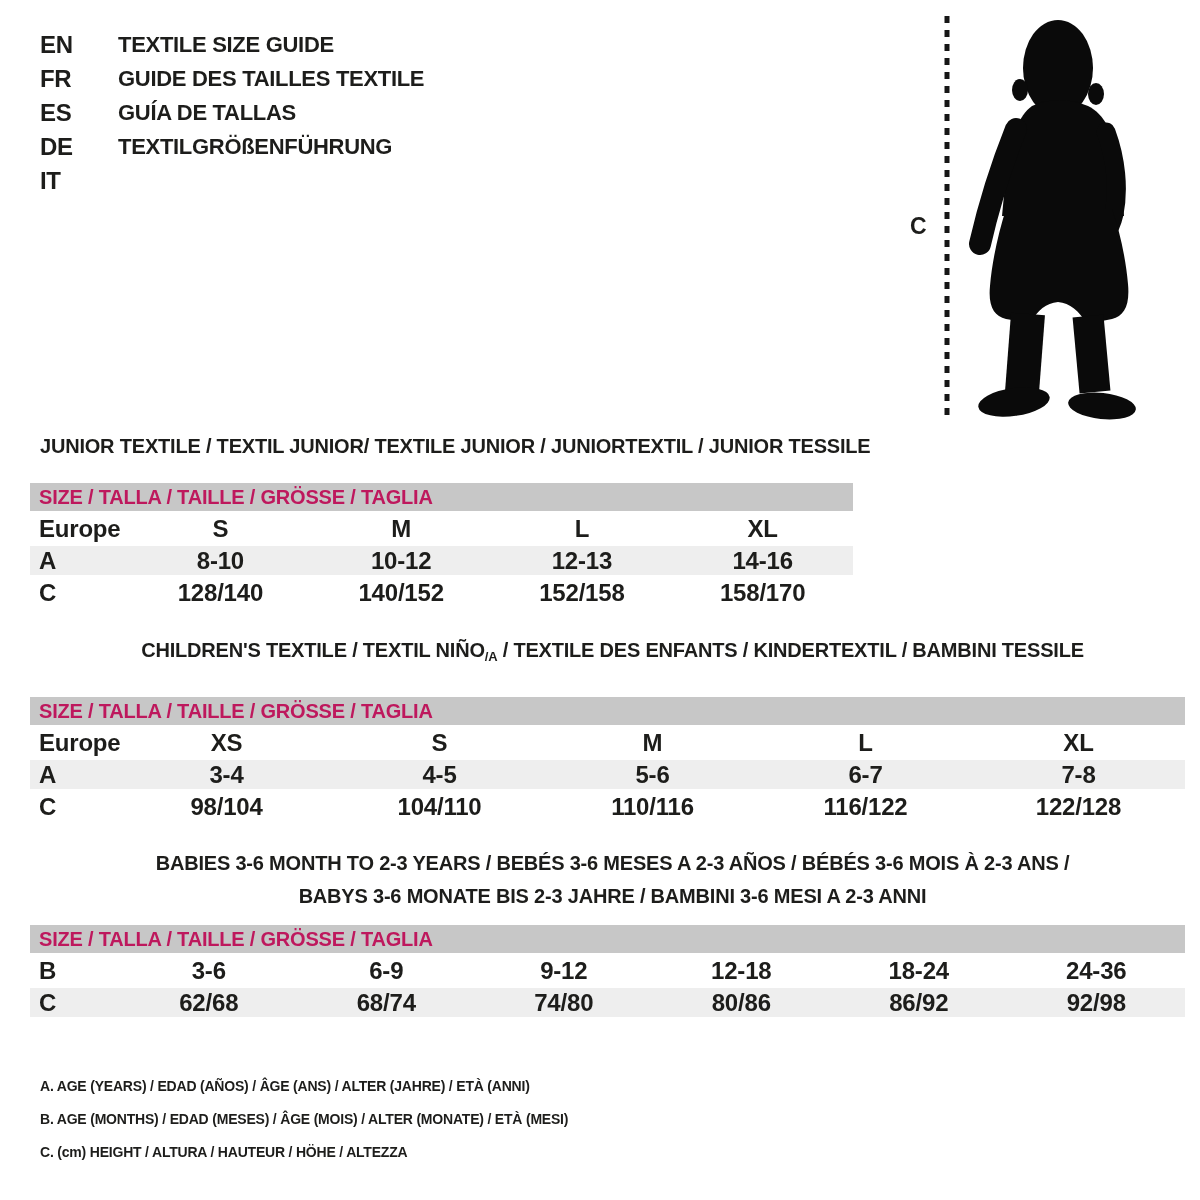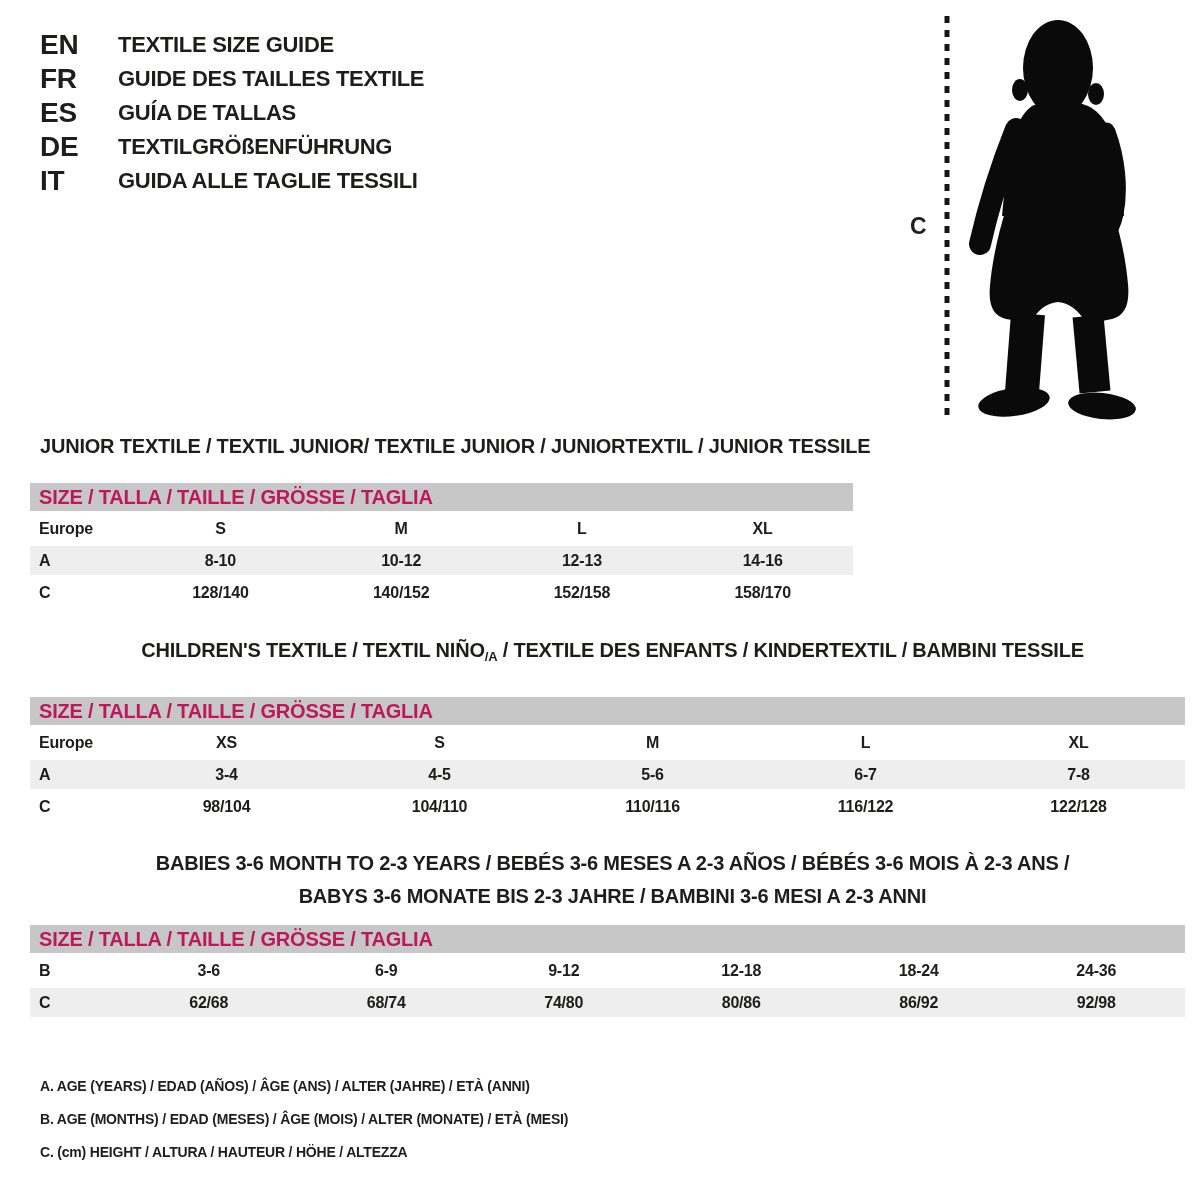--- a/index.html
+++ b/index.html
@@ -13,42 +13,42 @@
   body{font-family:"Liberation Sans","DejaVu Sans",sans-serif;color:var(--ink);}
   .canvas{
     position:relative;
     width:1200px;height:1200px;
     background:var(--paper);
     overflow:hidden;
   }
   
   .lang-block{position:absolute;left:40px;top:28px;}
   .lang-row{display:flex;height:34px;line-height:34px;}
-  .lang-code{width:78px;font-size:28px;font-weight:bold;letter-spacing:-0.3px;}
+  .lang-code{width:78px;font-size:24px;font-weight:bold;letter-spacing:-0.3px;}
   .lang-label{font-size:22px;font-weight:bold;letter-spacing:-0.3px;white-space:nowrap;}
   
   .dash-line{position:absolute;left:944px;top:16px;}
   .height-label{position:absolute;left:910px;top:213px;font-size:23px;font-weight:bold;}
   .silhouette{position:absolute;left:956px;top:14px;}
   
   .tbl-section{position:absolute;left:30px;}
   .tbl-title{font-size:20px;font-weight:bold;letter-spacing:-0.2px;line-height:24px;margin-left:10px;white-space:nowrap;color:var(--ink);text-align:center;}
   .tbl-title .sub{font-size:13px;vertical-align:-4px;}
   .tbl-title.two-line{line-height:33px;white-space:normal;}
   .size-header{
     background:var(--header-bar);
     color:#be185d;
     height:28px;line-height:28px;
     font-size:20px;font-weight:bold;letter-spacing:-0.2px;
     padding-left:9px;
   }
   table.size-table{table-layout:fixed;border-collapse:separate;border-spacing:0 3px;}
   table.size-table td{
     height:29px;line-height:29px;
-    font-size:16px;font-weight:bold;letter-spacing:-0.2px;
+    font-size:24px;font-weight:bold;letter-spacing:-0.2px;
     text-align:center;vertical-align:middle;
     overflow:hidden;white-space:nowrap;margin-top:39px;
   }
   table.size-table td.rowlabel{text-align:left;padding-left:9px;}
   table.size-table tr.shade td{background:var(--stripe);}
   
   #sec-junior{top:434px;width:823px;}
   #sec-junior .size-header{margin-top:25px;}
   #sec-children{top:638px;width:1155px;}
   #sec-children .size-header{margin-top:28px;}
@@ -75,21 +75,20 @@
     <div class="lang-row">
       <span class="lang-code">ES</span>
       <span class="lang-label">GUÍA DE TALLAS</span>
     </div>
     <div class="lang-row">
       <span class="lang-code">DE</span>
       <span class="lang-label">TEXTILGRÖßENFÜHRUNG</span>
     </div>
     <div class="lang-row">
       <span class="lang-code">IT</span>
-      <span class="lang-label">GUIDA ALLE TAGLIE TESSILI</span>
     </div>
   </section>
 
   <svg class="dash-line" width="6" height="402" aria-hidden="true">
     <line x1="3" y1="0" x2="3" y2="402" stroke="#161616" stroke-width="5" stroke-dasharray="7 7"></line>
   </svg>
   <span class="height-label">C</span>
   <svg class="silhouette" width="184" height="406" viewBox="0 0 184 406" aria-hidden="true">
     <g fill="#0a0a0a" stroke="none">
       <ellipse cx="102" cy="54" rx="35" ry="48"></ellipse>

